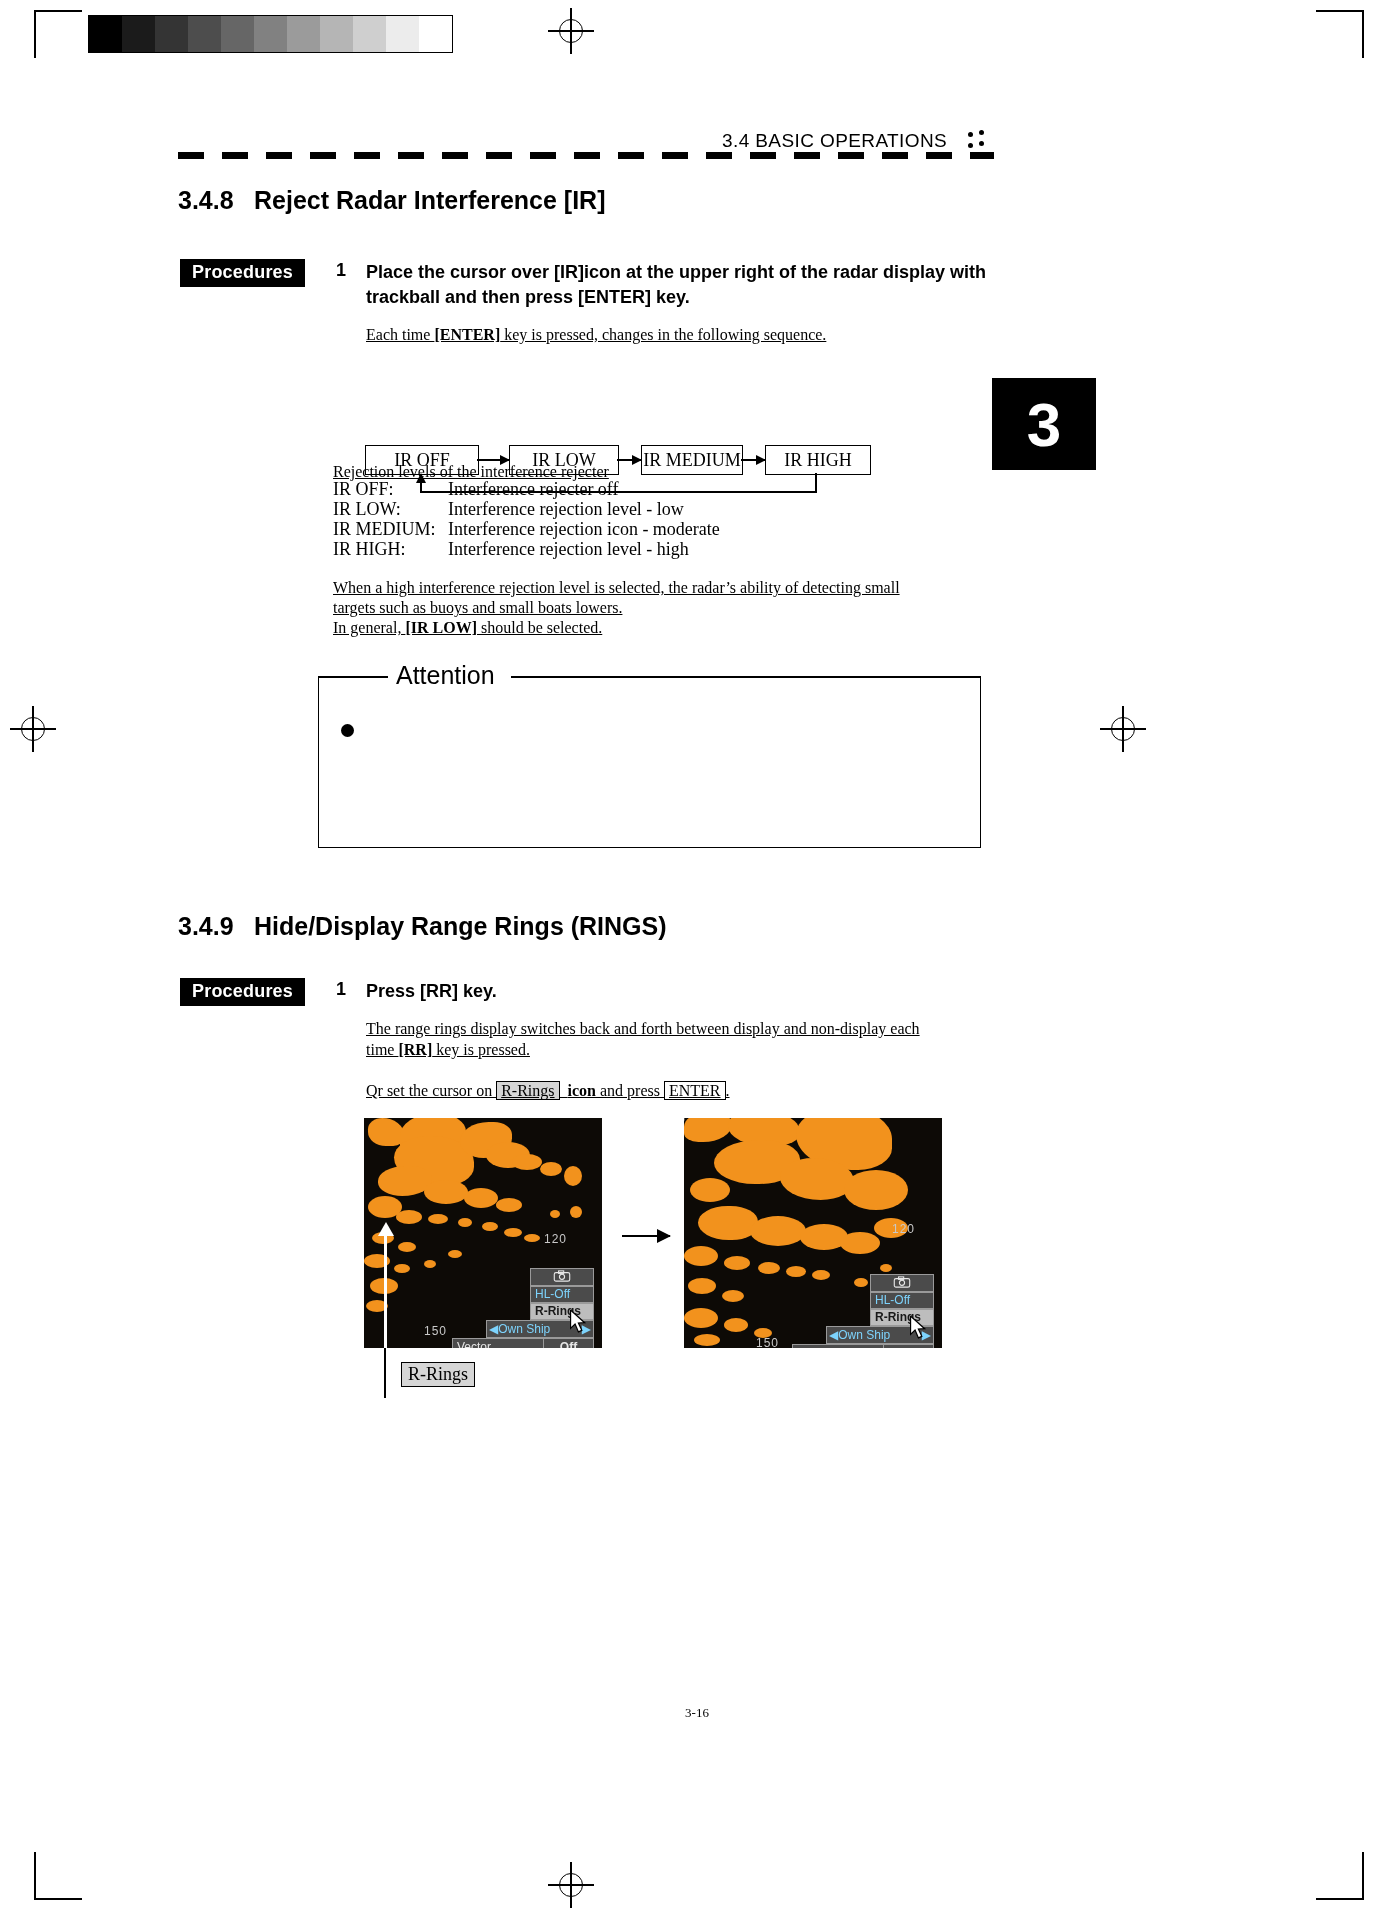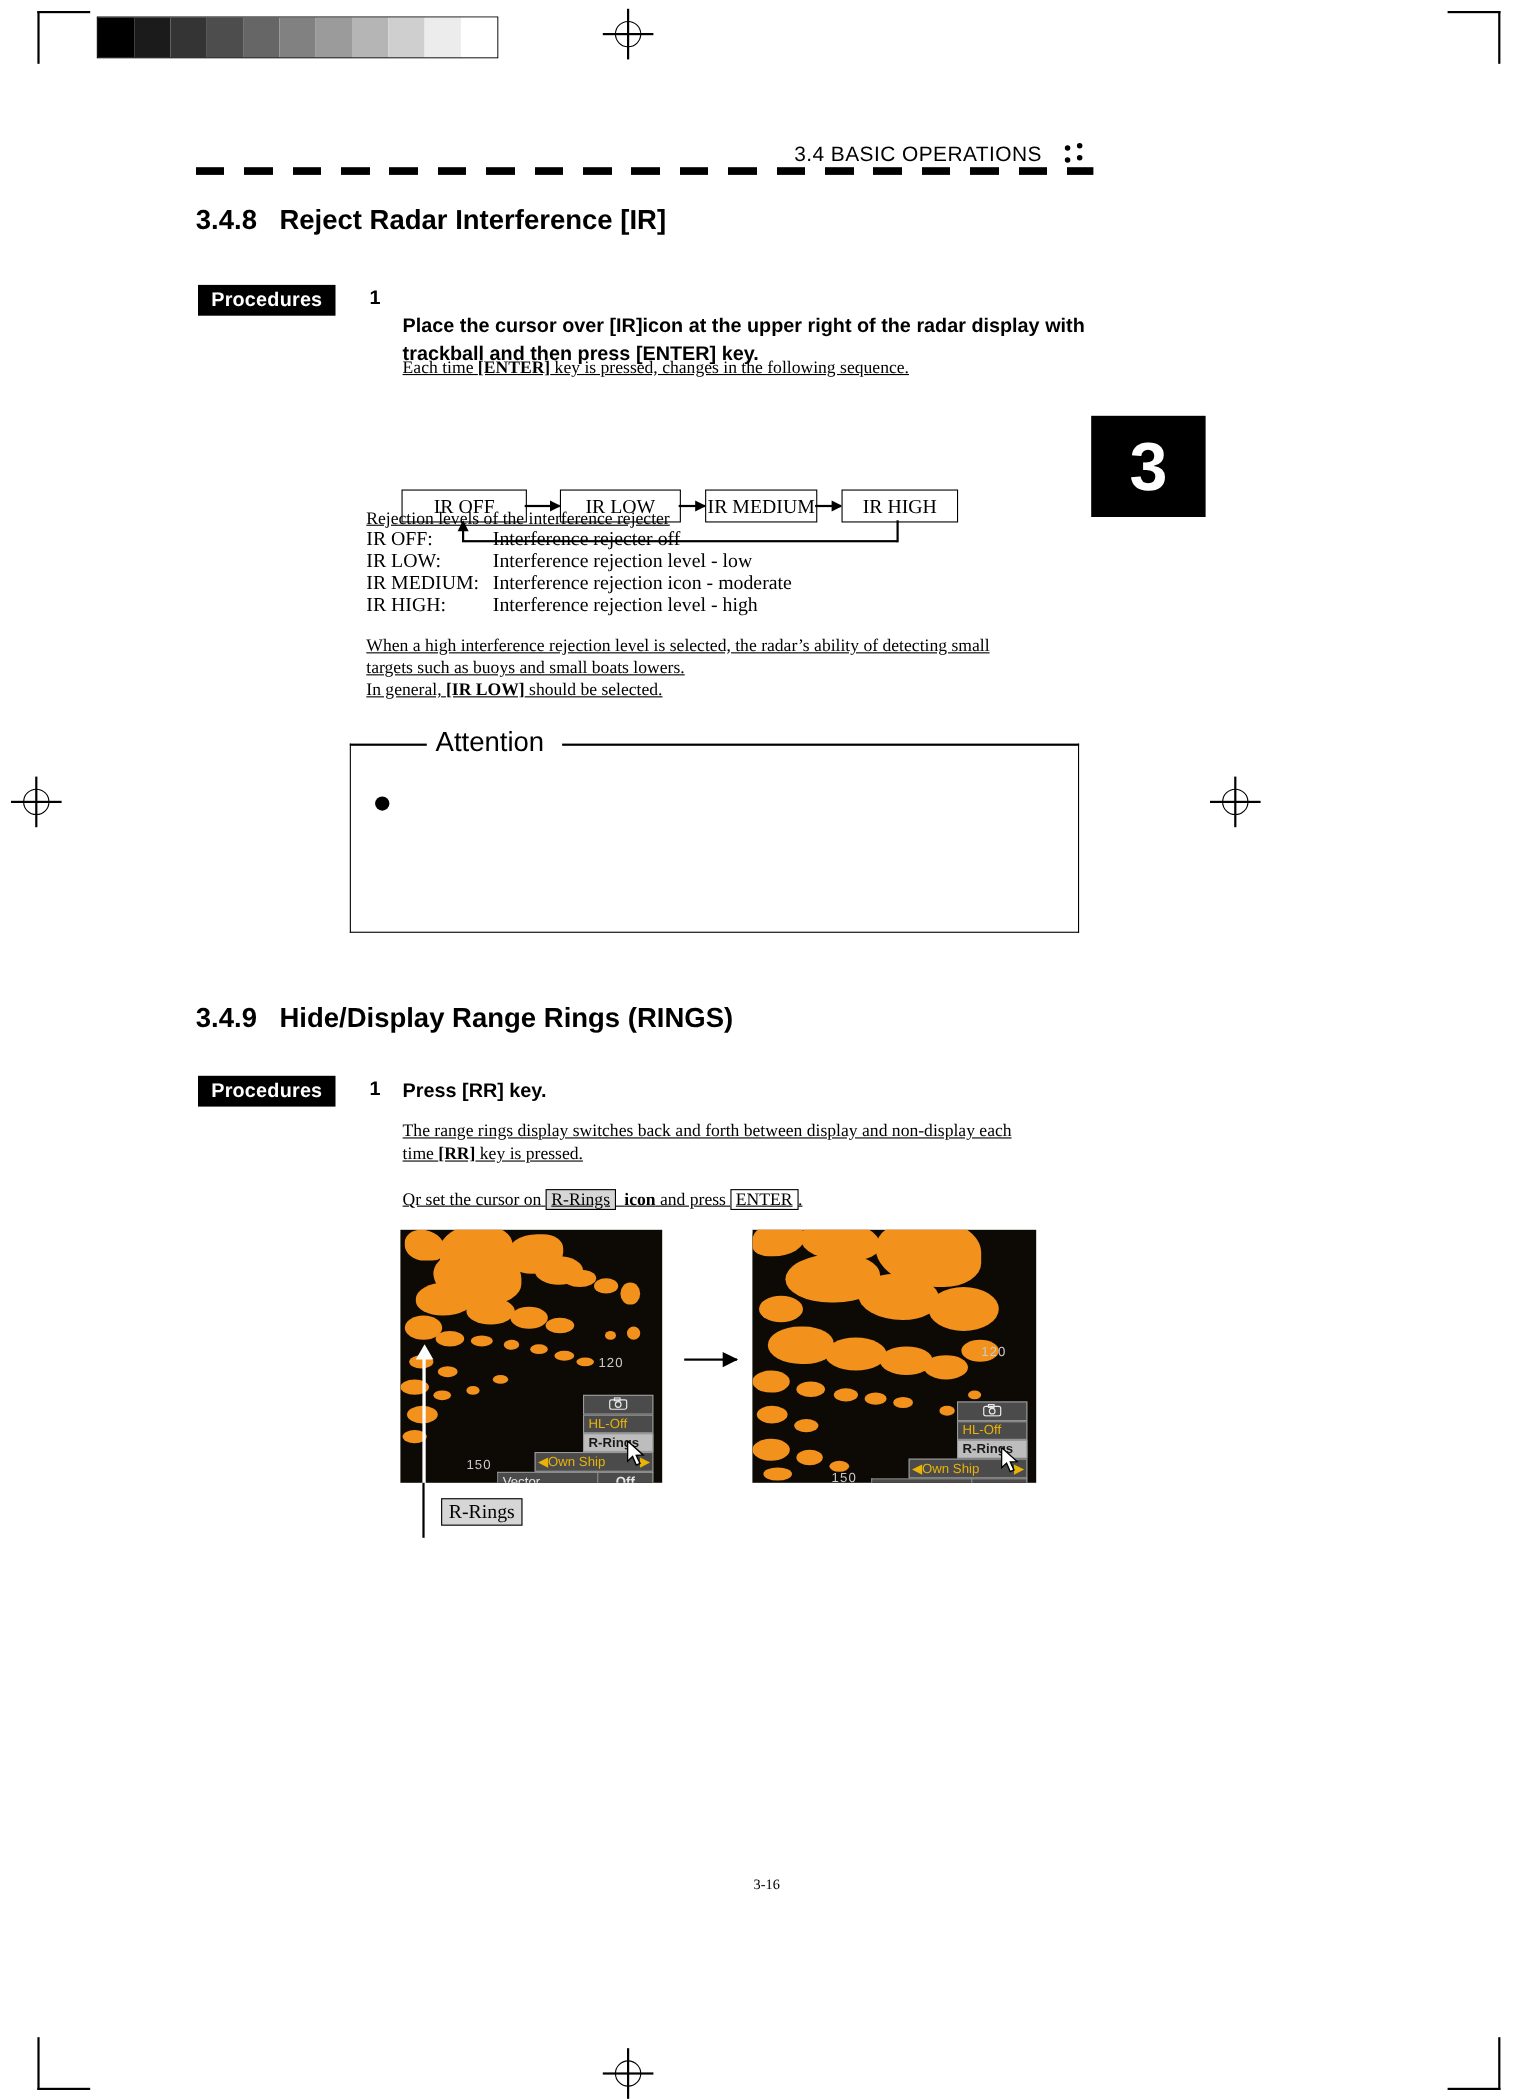--- a/index.html
+++ b/index.html
@@ -66,21 +66,21 @@
   
   .kbox{border:1.3px solid #000;padding:0 4px;background:#fff;}
   .kbox.gray{background:#d6d6d6;}
 
   
   .radar{position:absolute;background:#0d0a06;overflow:hidden;}
   .echo{position:absolute;background:#f2921d;}
   .ring{position:absolute;border:1.4px solid #2f8e8a;border-radius:50%;background:transparent;}
   .sector{position:absolute;background:#3a3a3a;}
   .rlabel{position:absolute;color:#c9c9c9;font-family:"Liberation Sans",sans-serif;font-size:12px;letter-spacing:1px;}
-  .panel{position:absolute;background:#4b4b4b;border:1px solid #9a9a9a;color:#eab308;
+  .panel{position:absolute;background:#4b4b4b;border:1px solid #9a9a9a;color:#7dd3fc;
      font-family:"Liberation Sans",sans-serif;font-size:12px;box-sizing:border-box;}
   .panel.sel{background:#bdbdbd;color:#1a1a1a;}
   .ptable{position:absolute;border-collapse:collapse;font-family:"Liberation Sans",sans-serif;font-size:12px;}
   .ptable td{border:1px solid #9a9a9a;background:#4b4b4b;color:#e6e6e6;padding:0 4px;height:16px;}
   .ptable td.v{text-align:center;font-weight:bold;}
   .bigarrow{position:absolute;height:2px;background:#000;}
   .bigarrow:after{content:"";position:absolute;right:-1px;top:-6px;border-left:14px solid #000;
       border-top:7px solid transparent;border-bottom:7px solid transparent;}
   .callout-line{position:absolute;background:#000;width:1.6px;}
   .callout-box{position:absolute;border:1.3px solid #000;background:#d6d6d6;font-family:"Liberation Serif",serif;
@@ -138,21 +138,21 @@
   <div class="dashrule"></div>
 
   <div class="chaptab">3</div>
 
   <div class="h2" style="left:178px;top:186px;">
     <span class="num">3.4.8</span><span>Reject Radar Interference [IR]</span>
   </div>
 
   <div class="proctag" style="left:180px;top:259px;">Procedures</div>
   <div class="stepnum" style="left:336px;top:260px;">1</div>
-  <div class="steptxt" style="left:366px;top:260px;width:622px;margin-top:24px;">Place the cursor over [IR]icon at the upper right of the radar display with trackball and then press [ENTER] key.</div>
+  <div class="steptxt" style="left:366px;top:260px;width:622px;">Place the cursor over [IR]icon at the upper right of the radar display with trackball and then press [ENTER] key.</div>
 
   <div class="body" style="left:366px;top:322px;width:620px;">
     <span>Each time </span><b>[ENTER]</b><span> key is pressed, changes in the following sequence.</span>
   </div>
 
   <div class="flow">
     <div class="fbox" style="left:0px;top:0px;width:112px;">IR    OFF</div>
     <div class="farrow" style="left:112px;top:14px;width:32px;"></div>
     <div class="fbox" style="left:144px;top:0px;width:108px;">IR LOW</div>
     <div class="farrow" style="left:252px;top:14px;width:24px;"></div>

